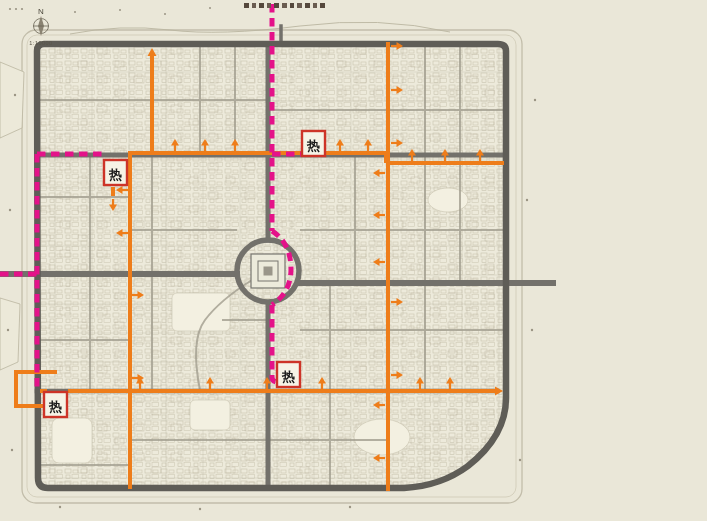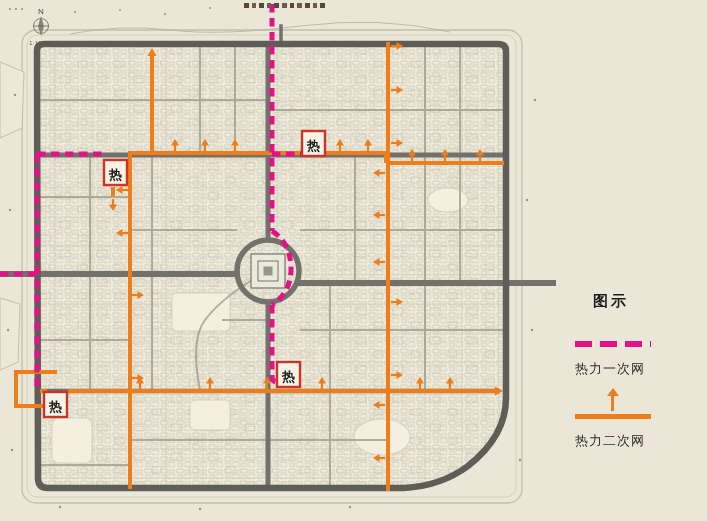--- a/index.html
+++ b/index.html
@@ -219,25 +219,14 @@
     <rect x="274" y="3" width="5" height="5"></rect>
         <rect x="282" y="3" width="5" height="5" fill="#6a5c50"></rect>
     <rect x="290" y="3" width="4" height="5"></rect>
         <rect x="297" y="3" width="5" height="5" fill="#6a5c50"></rect>
     <rect x="305" y="3" width="5" height="5"></rect>
         <rect x="313" y="3" width="4" height="5" fill="#6a5c50"></rect>
     <rect x="320" y="3" width="5" height="5"></rect>
   </g>
 </svg>
 
-  <div id="legend">
-    <div class="lg-title">图示</div>
-    <div class="lg-dash"></div>
-    <div class="lg-label">热力一次网</div>
-    <div class="lg-arrowwrap">
-      <div class="head"></div>
-      <div class="stem"></div>
-    </div>
-    <div class="lg-line"></div>
-    <div class="lg-label">热力二次网</div>
-  </div>
 
 </div>
 
 </body></html>

